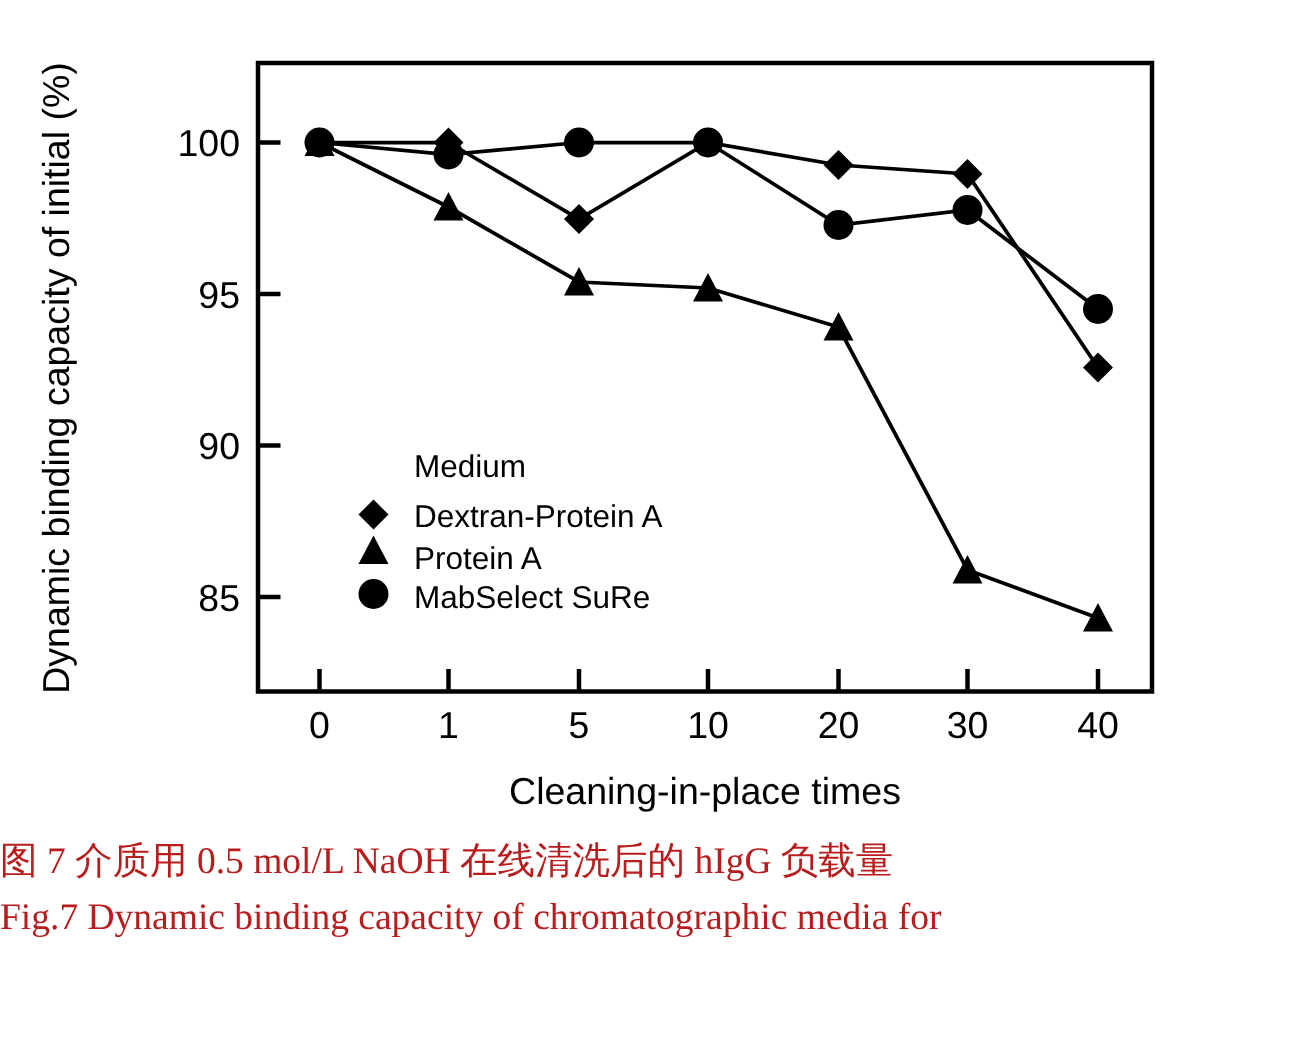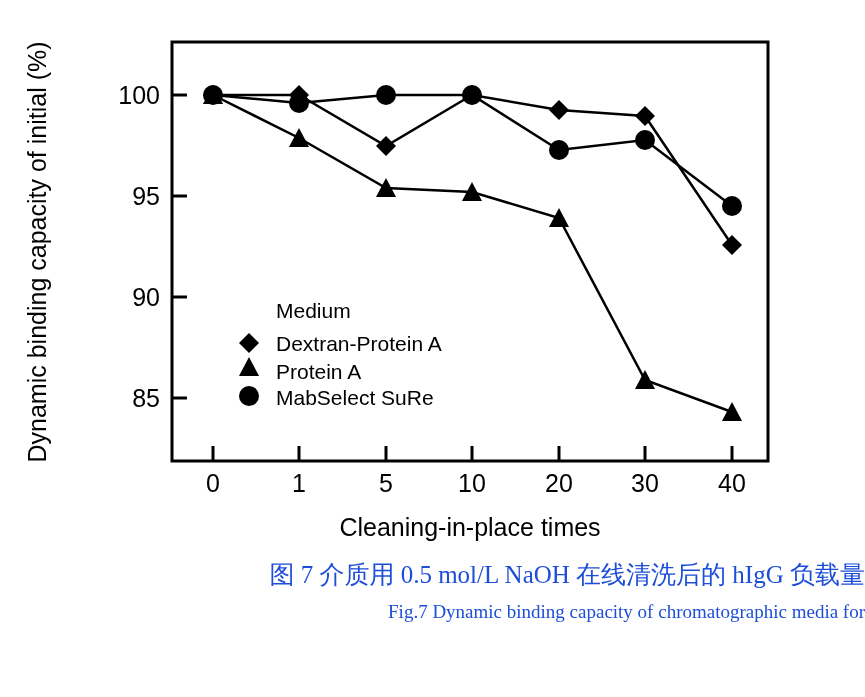--- a/index.html
+++ b/index.html
@@ -46,27 +46,27 @@
     font-family: "Liberation Sans", sans-serif;
     font-size: 21px;
     fill: #000000;
   }
   
   #caption {
     position: absolute;
     left: 0;
     top: 556px;
     width: 865px;
-    text-align: right;
+    text-align: left;
     font-family: "Liberation Serif", serif;
-    color: #1d4ed8;
+    color: #b91c1c;
   }
   .cap-line {
     display: block;
-    font-size: 19px;
+    font-size: 25px;
     line-height: 37px;
     white-space: nowrap;
   }
   .cap-line.cn {
     font-size: 25px;
   }
 </style>
 </head>
 <body>
 

